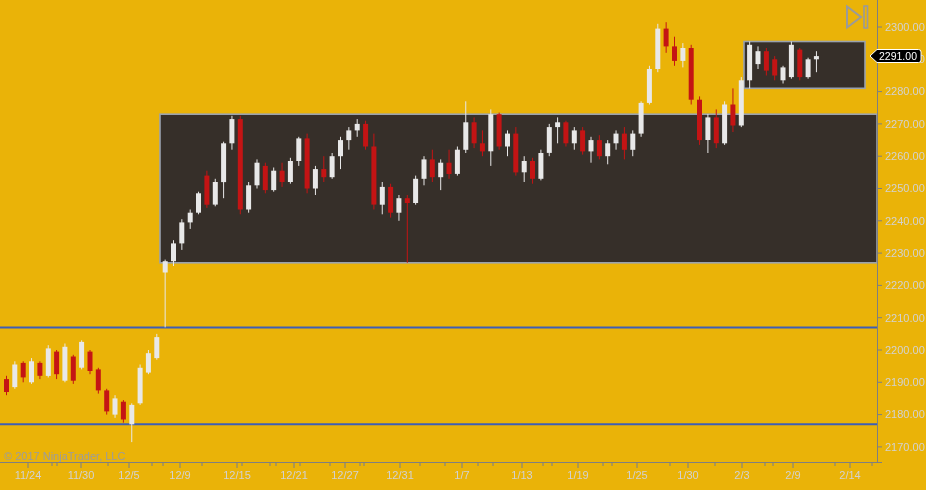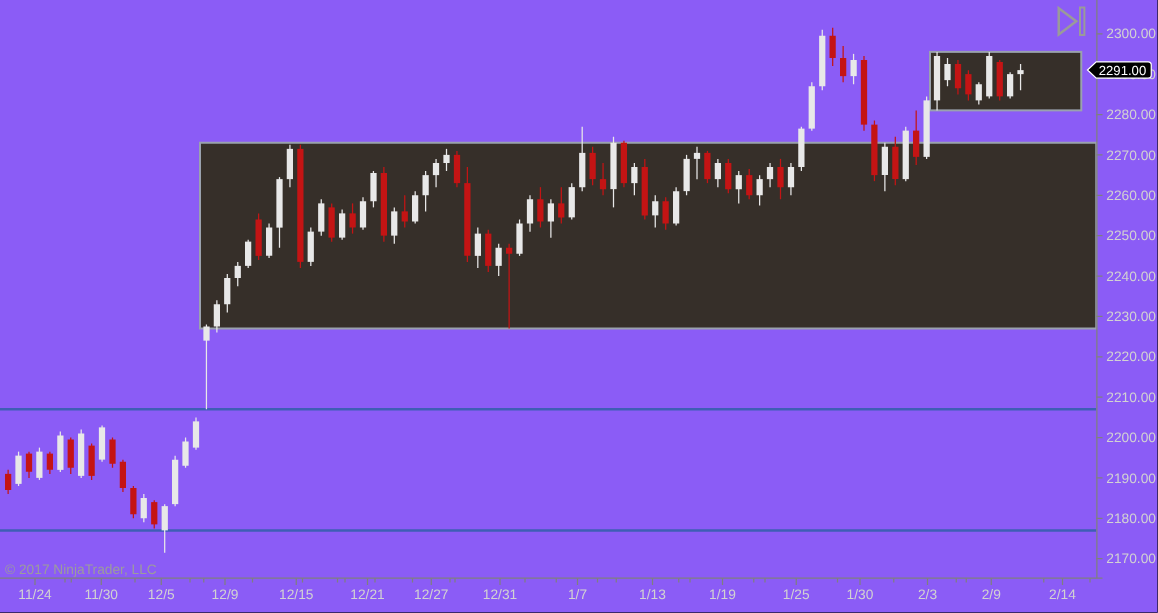--- a/index.html
+++ b/index.html
@@ -1,16 +1,16 @@
 <!DOCTYPE html>
 <html><head>
 <meta charset="utf-8">
 <style>
   html,body{margin:0;padding:0;background:#000;}
-  .stage{position:relative;width:926px;height:490px;background:#8b5cf6;overflow:hidden;
+  .stage{position:relative;width:926px;height:490px;background:#eab308;overflow:hidden;
          font-family:"Liberation Sans",sans-serif;}
   svg text{font-family:"Liberation Sans",sans-serif;}
   .axis-label{font-size:11px;}
   .copyright{font-size:11px;}
   .marker-text{font-size:10.5px;}
 </style>
 </head>
 <body>
 
 <div class="stage">

